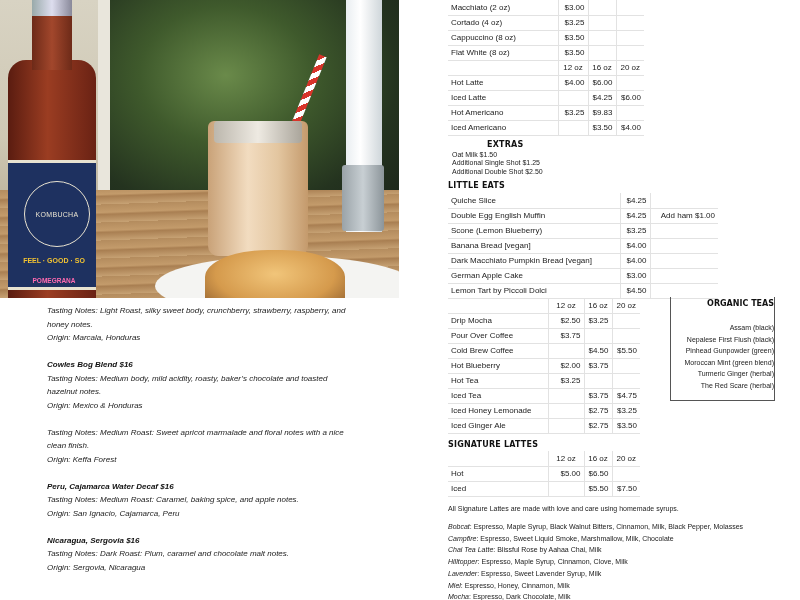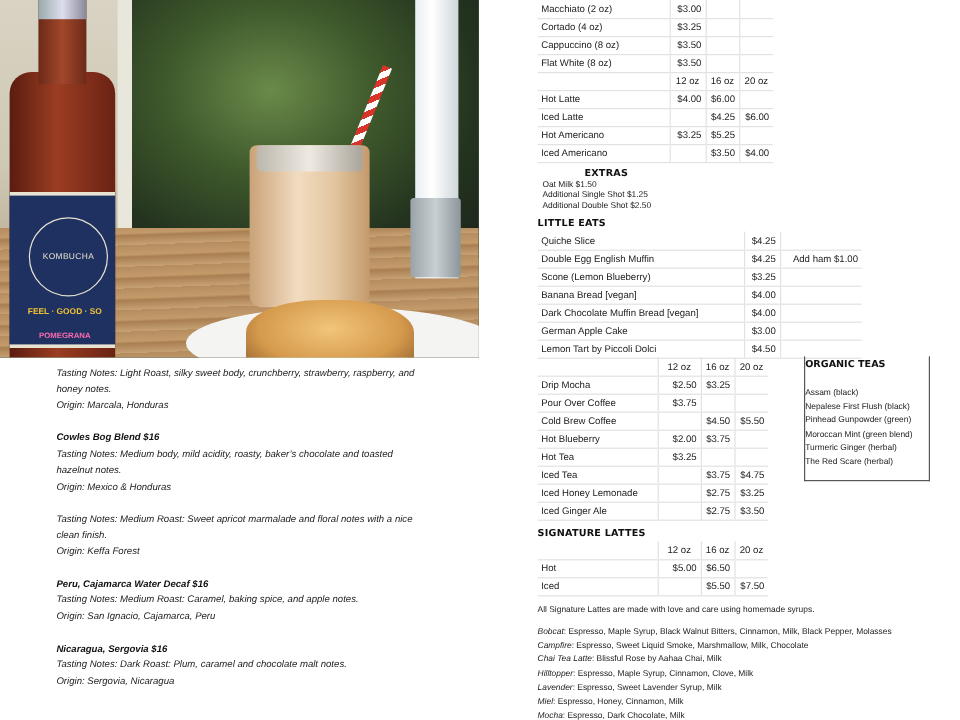--- a/index.html
+++ b/index.html
@@ -58,21 +58,21 @@
   .t-eats td.c0 { width: 172px; }
   .t-eats td.c1 { width: 30px; }
   .t-eats td.c2 { width: 68px; text-align: right; }
 
   .t-coffee { left: 448px; top: 298px; }
   .t-coffee td.c0 { width: 100px; }
   .t-coffee td.c1 { width: 36px; }
   .t-coffee td.c2 { width: 28px; }
   .t-coffee td.c3 { width: 28px; }
 
-  .teas { position: absolute; left: 670px; top: 297px; width: 105px; height: 104px; border: 1px solid #555; border-top: none; text-align: left; }
+  .teas { position: absolute; left: 670px; top: 297px; width: 105px; height: 104px; border: 1px solid #555; border-top: none; text-align: right; }
   .teas .h { font-size: 8px; font-weight: 900; color: #111; margin-top: 2px; margin-bottom: 14px; font-family: "DejaVu Sans", sans-serif; }
   .teas .item { font-size: 7px; line-height: 11.5px; color: #222; }
 
   .t-sig { left: 448px; top: 451px; }
   .t-sig td.c0 { width: 100px; }
   .t-sig td.c1 { width: 36px; }
   .t-sig td.c2 { width: 28px; }
   .t-sig td.c3 { width: 28px; }
 
   .sig-note { position: absolute; left: 448px; top: 505px; font-size: 7px; color: #222; }
@@ -174,21 +174,21 @@
       </tr>
     <tr>
         <td class="c0">Iced Latte</td>
         <td class="c1 price"></td>
         <td class="c2 price">$4.25</td>
         <td class="c3 price">$6.00</td>
       </tr>
     <tr>
         <td class="c0">Hot Americano</td>
         <td class="c1 price">$3.25</td>
-        <td class="c2 price">$5.25</td>
+        <td class="c2 price">$9.83</td>
         <td class="c3 price"></td>
       </tr>
     <tr>
         <td class="c0">Iced Americano</td>
         <td class="c1 price"></td>
         <td class="c2 price">$3.50</td>
         <td class="c3 price">$4.00</td>
       </tr>
   </tbody>
 </table>
@@ -217,21 +217,21 @@
         <td class="c0">Scone (Lemon Blueberry)</td>
         <td class="c1 price">$3.25</td>
         <td class="c2"></td>
       </tr>
     <tr>
         <td class="c0">Banana Bread [vegan]</td>
         <td class="c1 price">$4.00</td>
         <td class="c2"></td>
       </tr>
     <tr>
-        <td class="c0">Dark Chocolate Muffin Bread [vegan]</td>
+        <td class="c0">Dark Macchiato Pumpkin Bread [vegan]</td>
         <td class="c1 price">$4.00</td>
         <td class="c2"></td>
       </tr>
     <tr>
         <td class="c0">German Apple Cake</td>
         <td class="c1 price">$3.00</td>
         <td class="c2"></td>
       </tr>
     <tr>
         <td class="c0">Lemon Tart by Piccoli Dolci</td>

